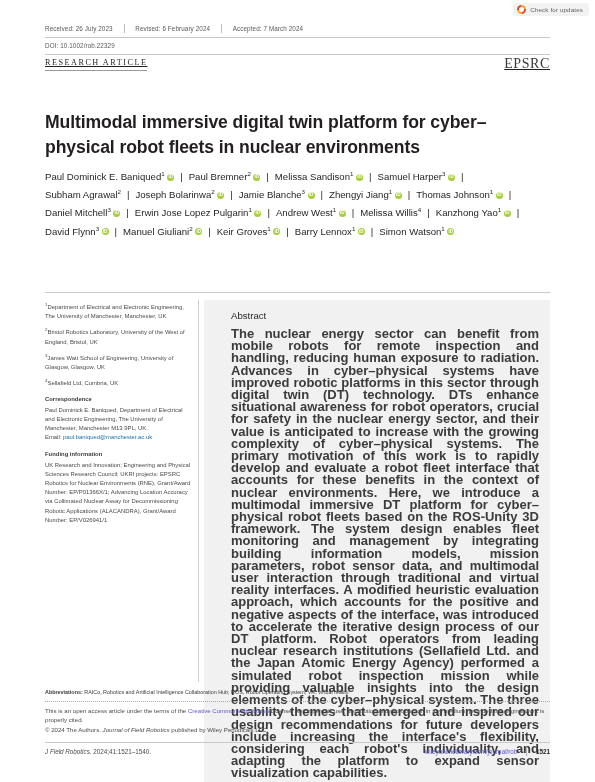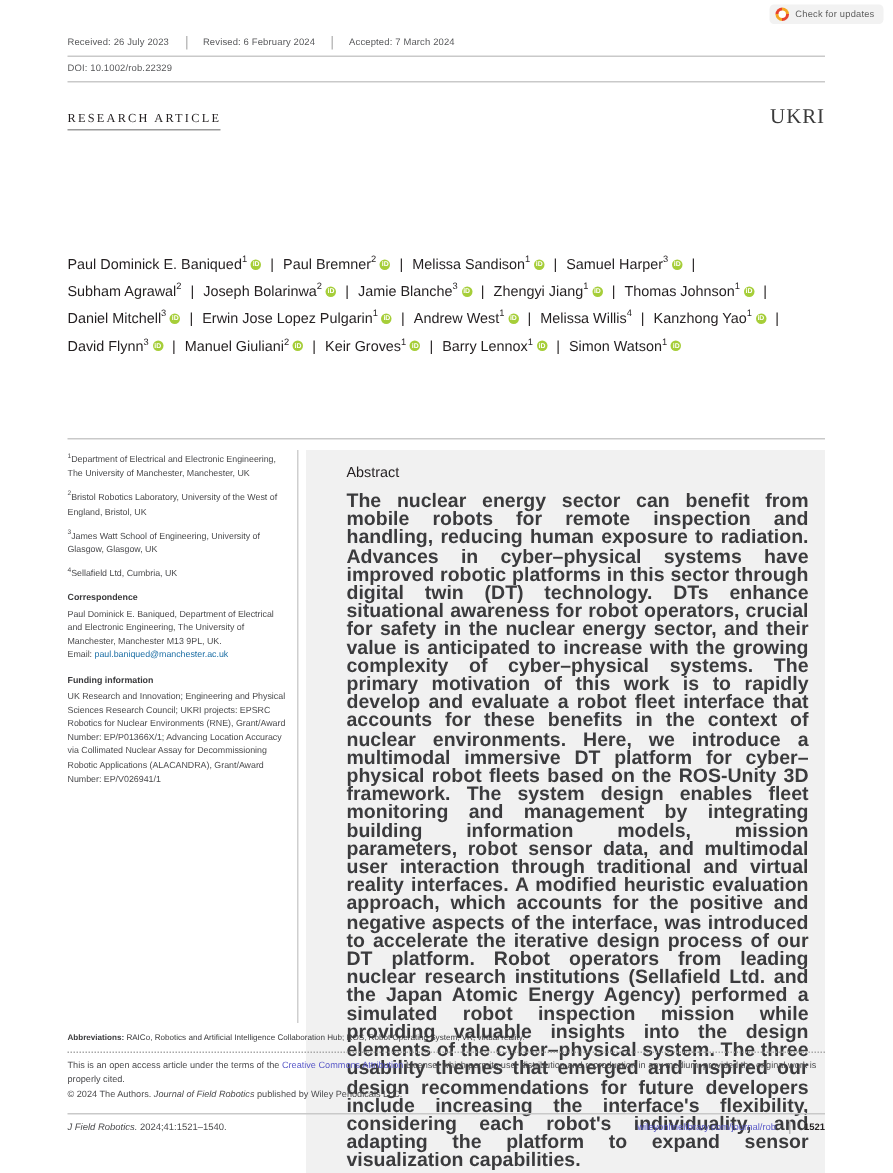--- a/index.html
+++ b/index.html
@@ -89,25 +89,26 @@
     letter-spacing: 0.1px;
     padding-top: 4px;
     padding-bottom: 5px;
     border-bottom: 0.6px solid #c9c9c9;
   }
 
   
   .artline {
     position: absolute;
     left: 45px;
-    top: 74px;
+    top: 58px;
     width: 505px;
     display: flex;
     justify-content: space-between;
-    align-items: center;
+    align-items: flex-end;
+    text-decoration: underline;
   }
   .artlabel {
     font-size: 8.2px;
     letter-spacing: 1.5px;
     color: #231f20;
     padding-bottom: 3px;
     border-bottom: 1.4px solid #9a9a9a;
     font-family: "Liberation Serif", serif;
   }
   .wiley {
@@ -322,23 +323,24 @@
       <span class="d-sep"></span>
       <span class="d-item">Revised: 6 February 2024</span>
       <span class="d-sep"></span>
       <span class="d-item">Accepted: 7 March 2024</span>
     </div>
     <div class="doi">DOI: 10.1002/rob.22329</div>
   </div>
 
   <div class="artline">
     <div class="artlabel">RESEARCH ARTICLE</div>
-    <div class="wiley">UKRI</div>
-  </div>
-
+    <div class="wiley">EPSRC</div>
+  </div>
+
+  <h1 class="title">Multimodal immersive digital twin platform for cyber–physical robot fleets in nuclear environments</h1>
 
   <div class="authors"><span class="author"><span>Paul Dominick E. Baniqued</span><sup>1</sup><span class="orcid"></span></span><span class="sep-bar">|</span><span class="author"><span>Paul Bremner</span><sup>2</sup><span class="orcid"></span></span><span class="sep-bar">|</span><span class="author"><span>Melissa Sandison</span><sup>1</sup><span class="orcid"></span></span><span class="sep-bar">|</span><span class="author"><span>Samuel Harper</span><sup>3</sup><span class="orcid"></span></span><span class="sep-bar">|</span><span class="author"><span>Subham Agrawal</span><sup>2</sup></span><span class="sep-bar">|</span><span class="author"><span>Joseph Bolarinwa</span><sup>2</sup><span class="orcid"></span></span><span class="sep-bar">|</span><span class="author"><span>Jamie Blanche</span><sup>3</sup><span class="orcid"></span></span><span class="sep-bar">|</span><span class="author"><span>Zhengyi Jiang</span><sup>1</sup><span class="orcid"></span></span><span class="sep-bar">|</span><span class="author"><span>Thomas Johnson</span><sup>1</sup><span class="orcid"></span></span><span class="sep-bar">|</span><span class="author"><span>Daniel Mitchell</span><sup>3</sup><span class="orcid"></span></span><span class="sep-bar">|</span><span class="author"><span>Erwin Jose Lopez Pulgarin</span><sup>1</sup><span class="orcid"></span></span><span class="sep-bar">|</span><span class="author"><span>Andrew West</span><sup>1</sup><span class="orcid"></span></span><span class="sep-bar">|</span><span class="author"><span>Melissa Willis</span><sup>4</sup></span><span class="sep-bar">|</span><span class="author"><span>Kanzhong Yao</span><sup>1</sup><span class="orcid"></span></span><span class="sep-bar">|</span><span class="author"><span>David Flynn</span><sup>3</sup><span class="orcid"></span></span><span class="sep-bar">|</span><span class="author"><span>Manuel Giuliani</span><sup>2</sup><span class="orcid"></span></span><span class="sep-bar">|</span><span class="author"><span>Keir Groves</span><sup>1</sup><span class="orcid"></span></span><span class="sep-bar">|</span><span class="author"><span>Barry Lennox</span><sup>1</sup><span class="orcid"></span></span><span class="sep-bar">|</span><span class="author"><span>Simon Watson</span><sup>1</sup><span class="orcid"></span></span></div>
 
   <div class="rule-top"></div>
   <div class="divider-v"></div>
 
   <div class="leftcol">
     <div>
         <div class="aff"><sup>1</sup><span>Department of Electrical and Electronic Engineering, The University of Manchester, Manchester, UK</span></div>
         <div class="aff"><sup>2</sup><span>Bristol Robotics Laboratory, University of the West of England, Bristol, UK</span></div>

